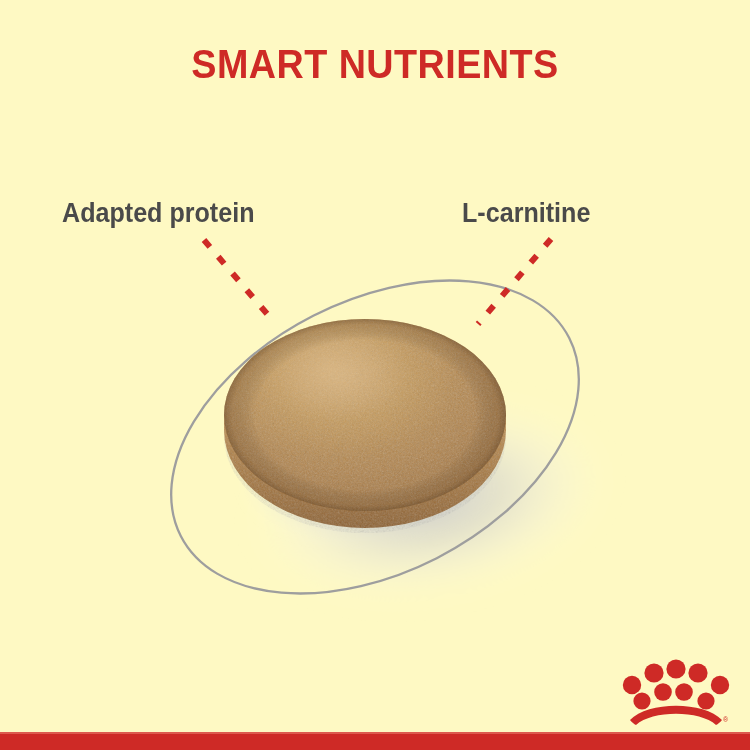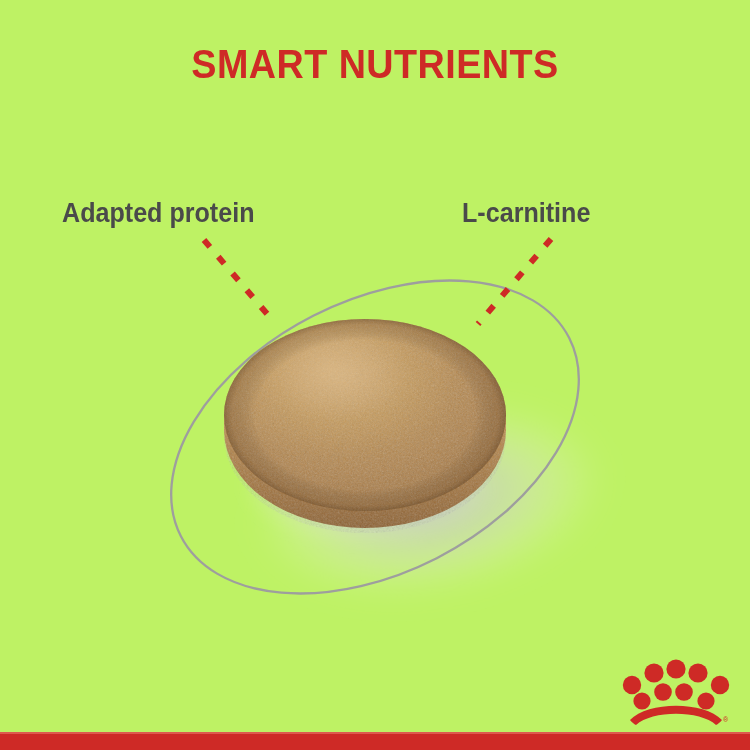--- a/index.html
+++ b/index.html
@@ -7,21 +7,21 @@
     padding: 0;
     background: #ffffff;
   }
   body {
     font-family: "Liberation Sans", sans-serif;
   }
   #page {
     position: relative;
     width: 750px;
     height: 750px;
-    background: #bef264;
+    background: #fef9c3;
     overflow: hidden;
   }
 
   
   #title {
     position: absolute;
     left: 0;
     top: 41px;
     width: 750px;
     text-align: center;

